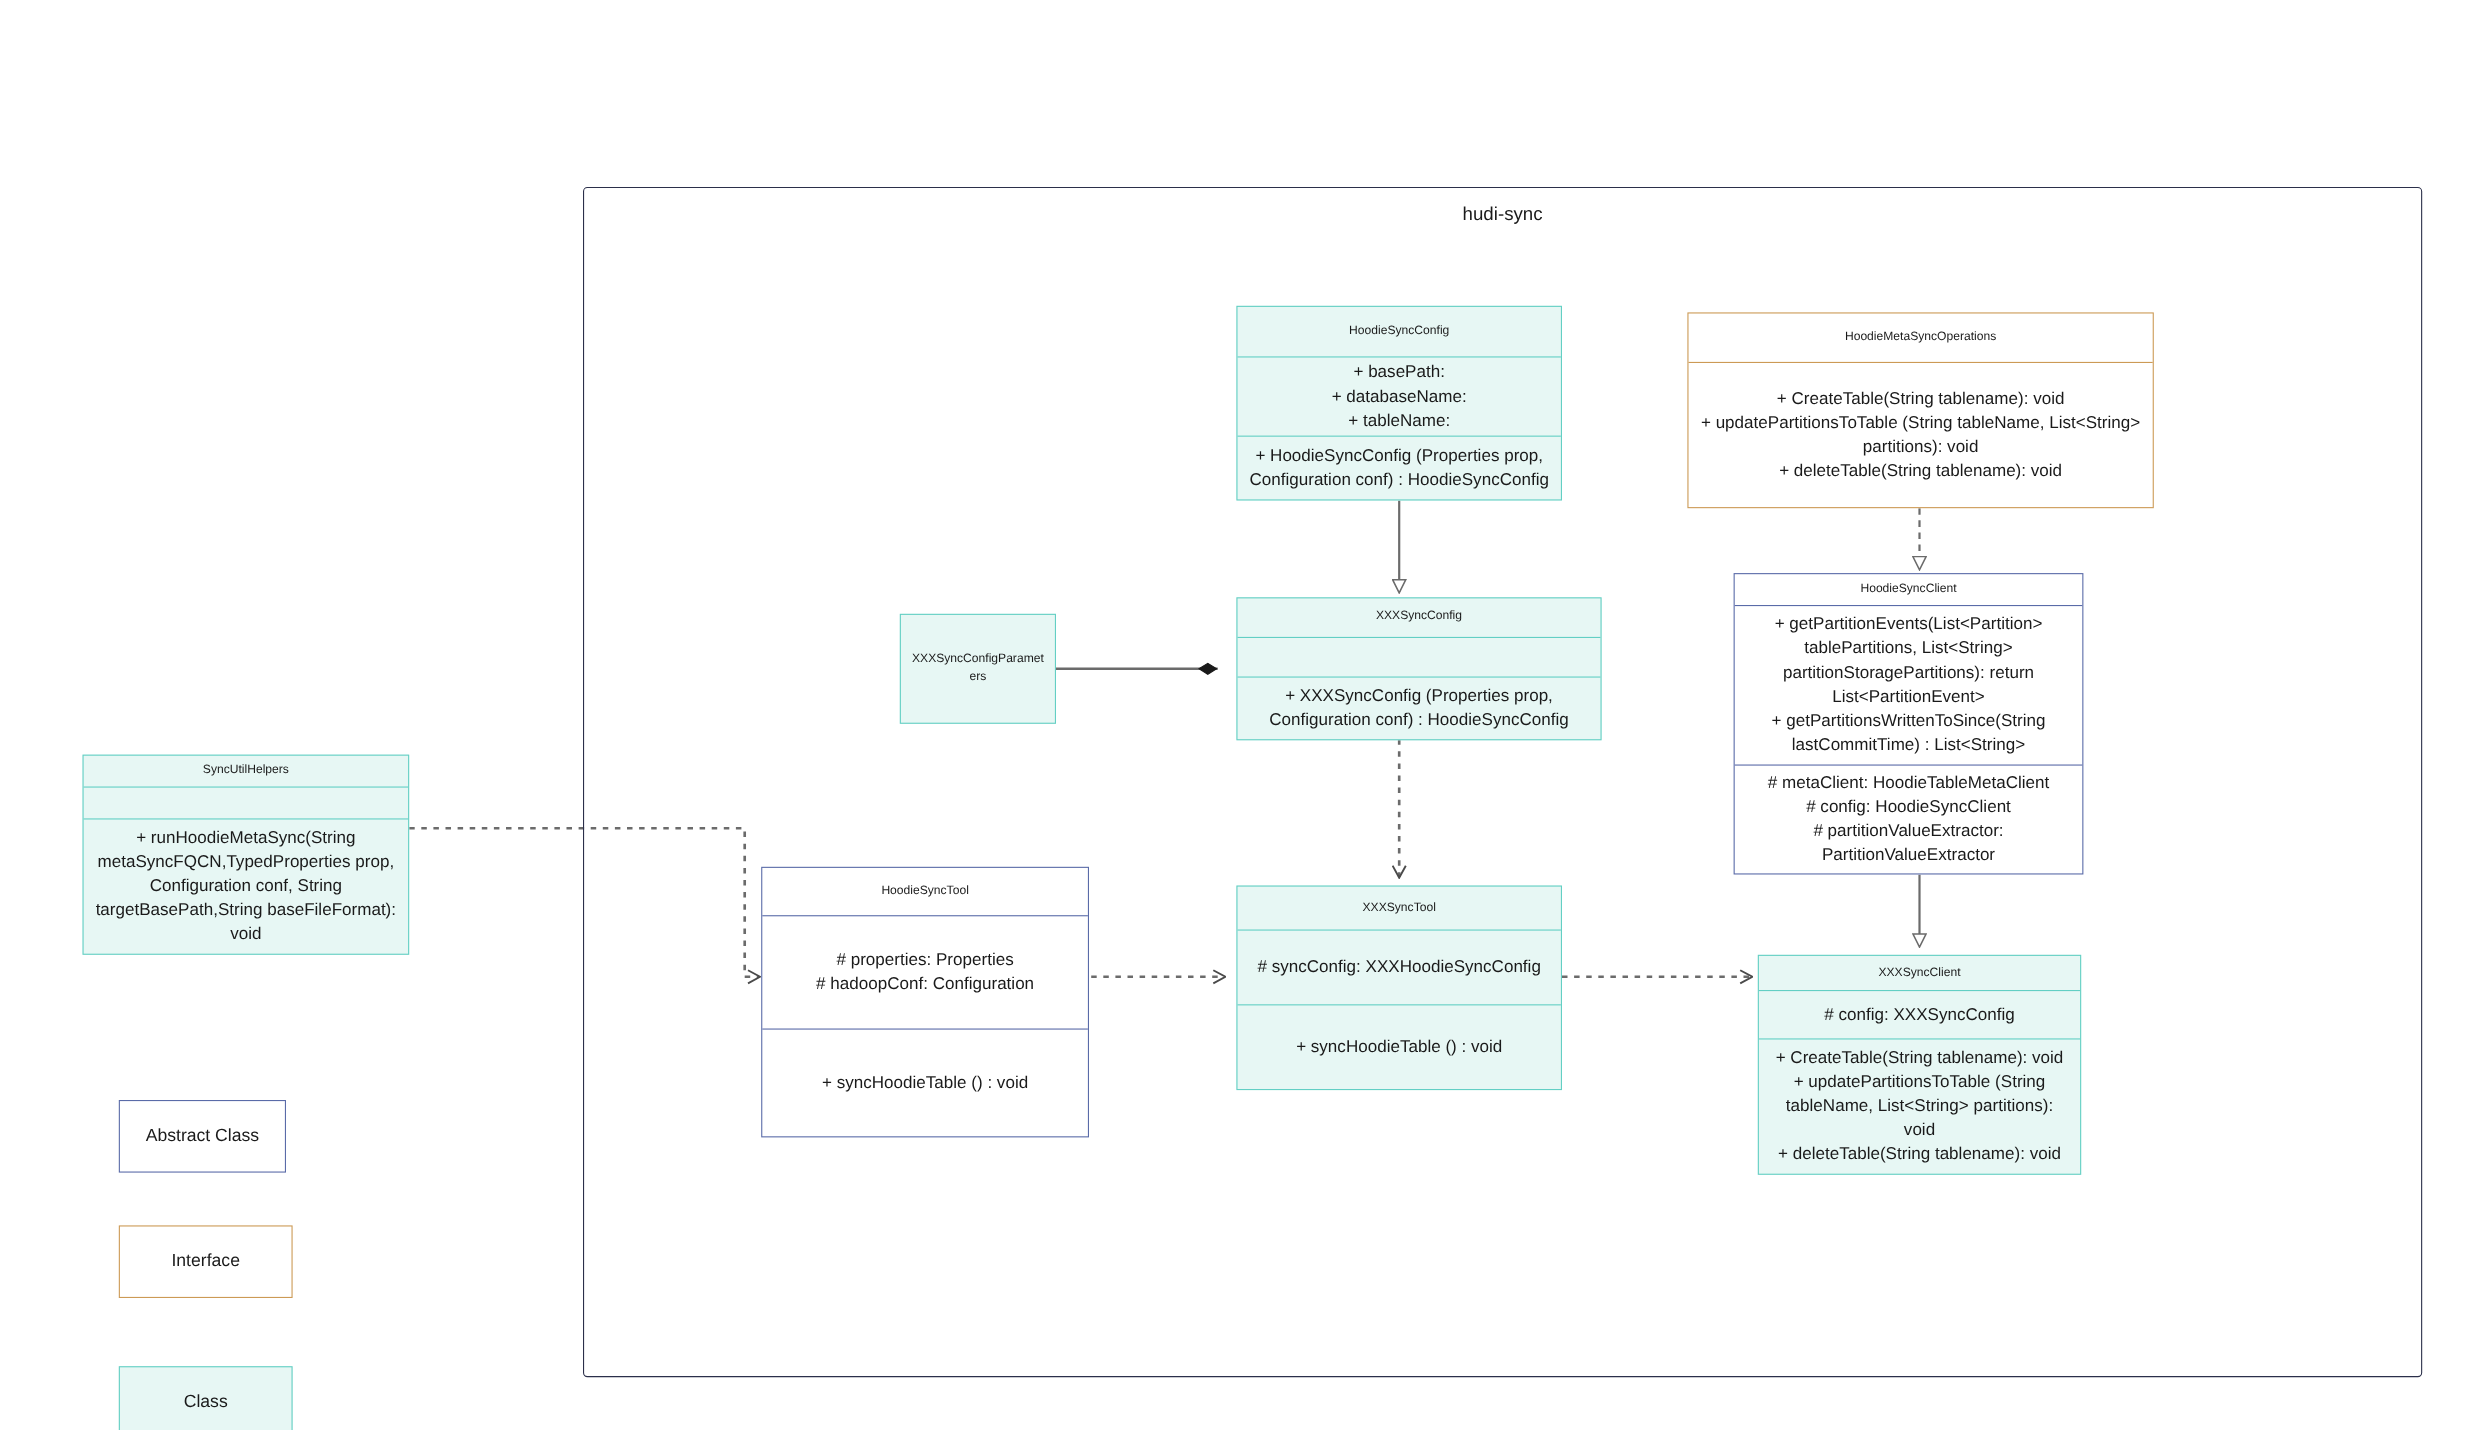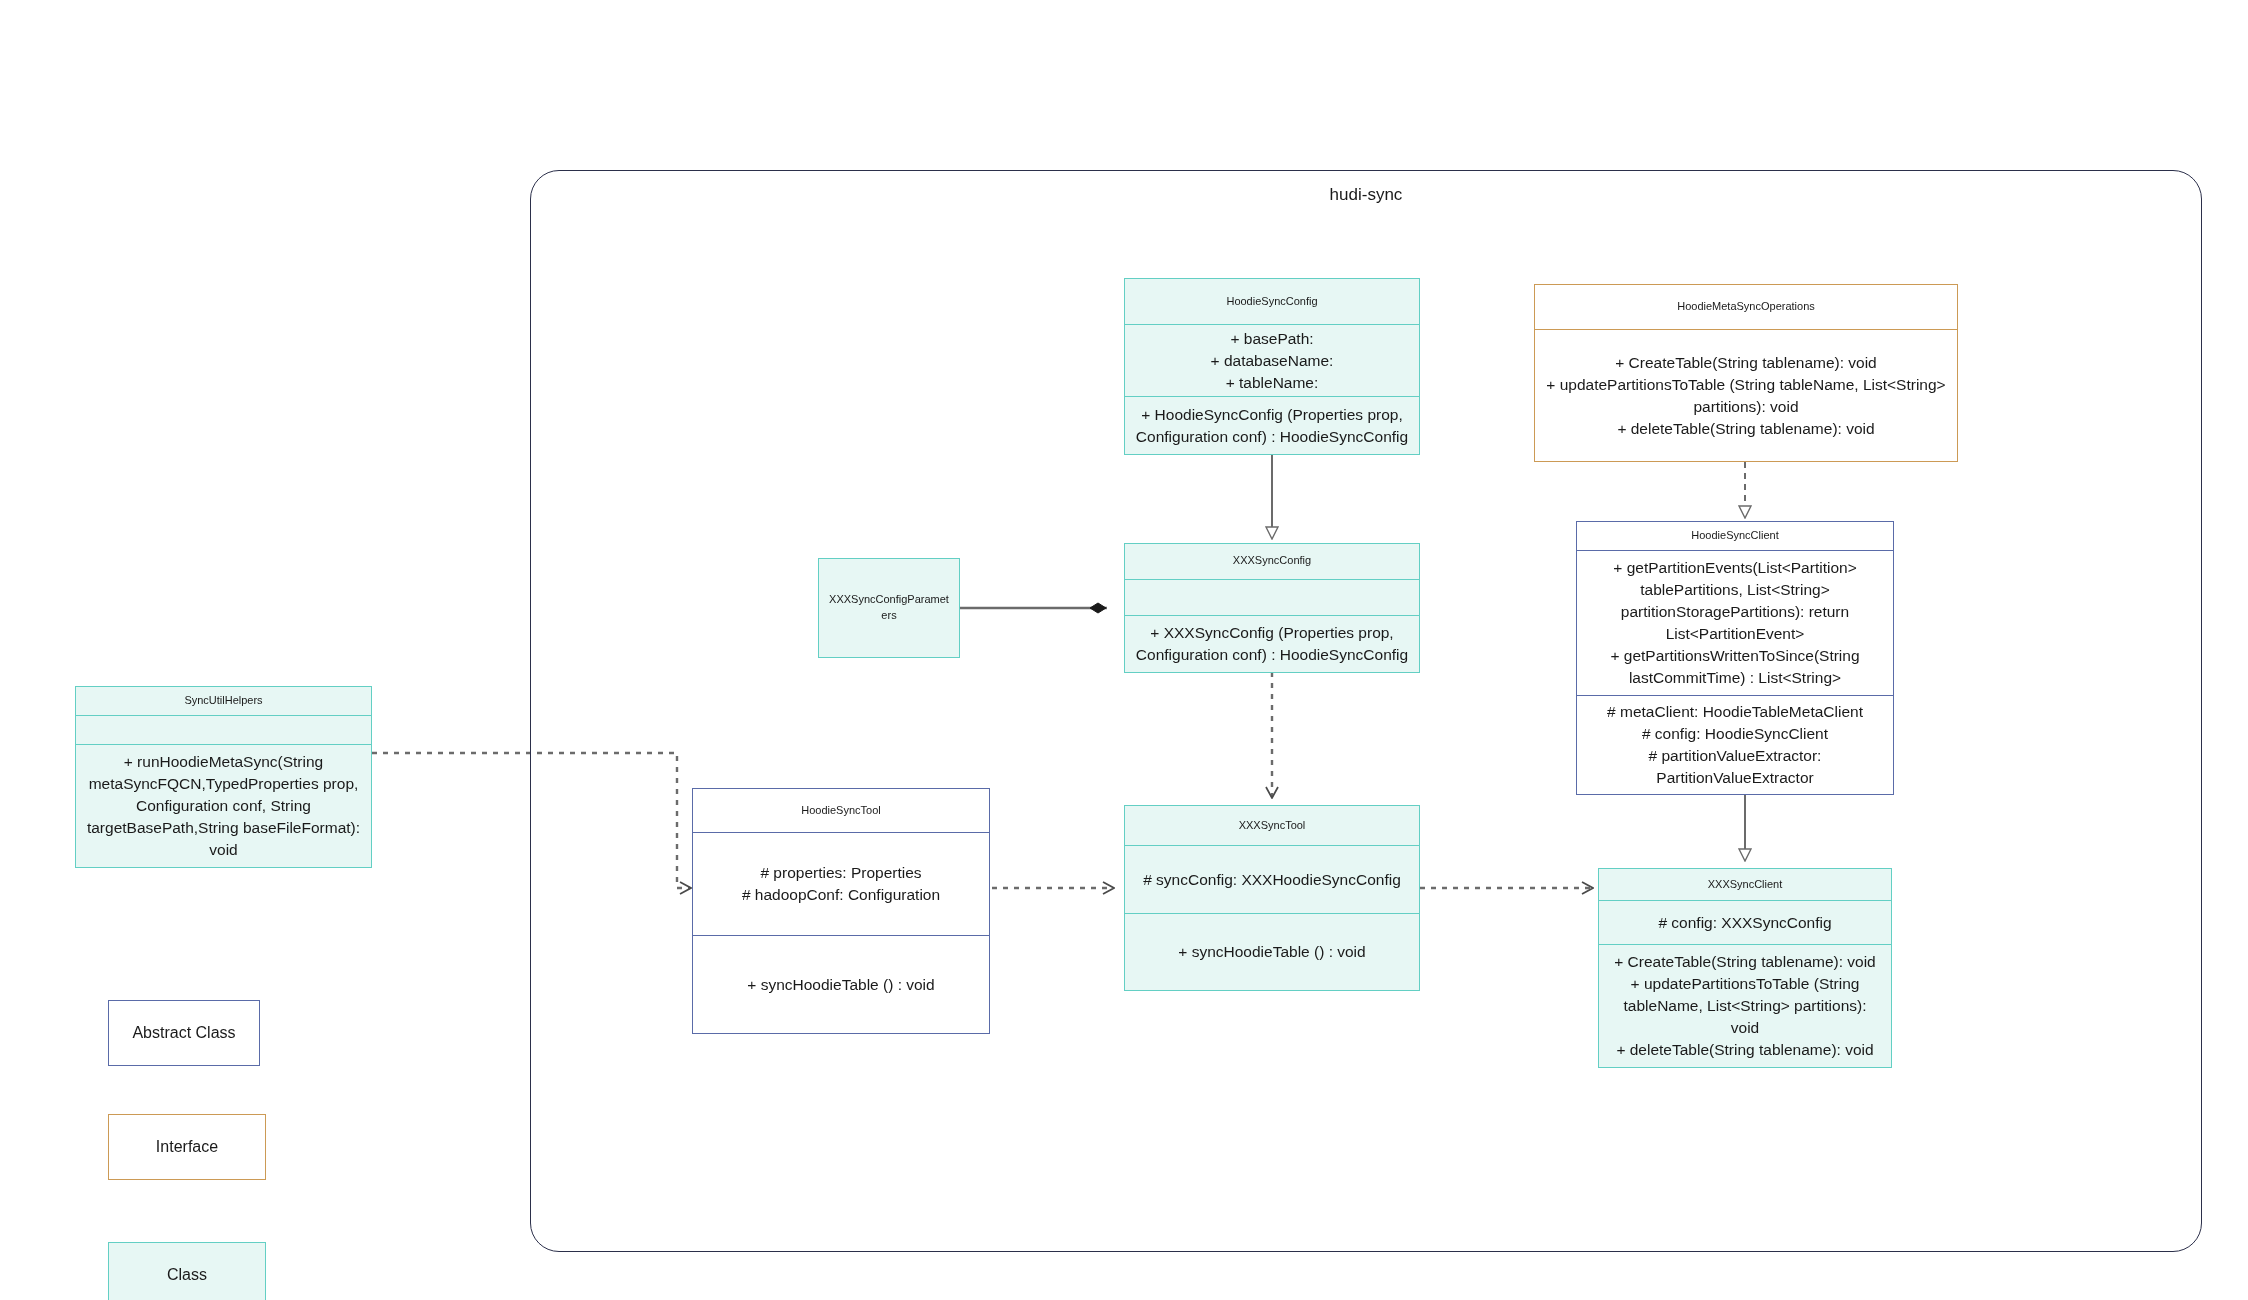--- a/index.html
+++ b/index.html
@@ -24,21 +24,21 @@
     position: absolute;
     left: 0; top: 0;
     width: 2248px; height: 1300px;
     pointer-events: none;
   }
 
   
   .package {
     position: absolute;
     border: 1.6px solid #2b2f4a;
-    border-radius: 29px;
+    border-radius: 4px;
     background: transparent;
     box-sizing: border-box;
   }
   .package-title {
     position: absolute;
     top: 14px;
     left: 0;
     width: 100%;
     text-align: center;
     font-size: 17px;
@@ -163,21 +163,21 @@
     <div class="compartment ops" style="flex:1;">+   HoodieSyncConfig (Properties prop, Configuration conf) : HoodieSyncConfig</div>
   </div>
 
   <div class="node k-interface" style="left:1534px; top:284px; width:424px; height:178px;">
     <div class="compartment name" style="height:44px;">HoodieMetaSyncOperations</div>
     <div class="compartment ops" style="flex:1;">+   CreateTable(String tablename): void
 +   updatePartitionsToTable (String tableName, List&lt;String&gt; partitions): void
 +   deleteTable(String tablename): void</div>
   </div>
 
-  <div class="node k-class" style="left:1124px; top:543px; width:296px; height:130px;">
+  <div class="node k-class" style="left:1124px; top:543px; width:332px; height:130px;">
     <div class="compartment name" style="height:38px;">XXXSyncConfig</div>
     <div class="compartment attrs" style="height:40px;"></div>
     <div class="compartment ops" style="flex:1;">+   XXXSyncConfig (Properties prop, Configuration conf) : HoodieSyncConfig</div>
   </div>
 
   <div class="node k-class" style="left:818px; top:558px; width:142px; height:100px;">
     <div class="compartment name" style="flex:1; white-space:normal; word-break:break-all;">XXXSyncConfigParameters</div>
   </div>
 
   <div class="node k-abstract" style="left:1576px; top:521px; width:318px; height:274px;">

